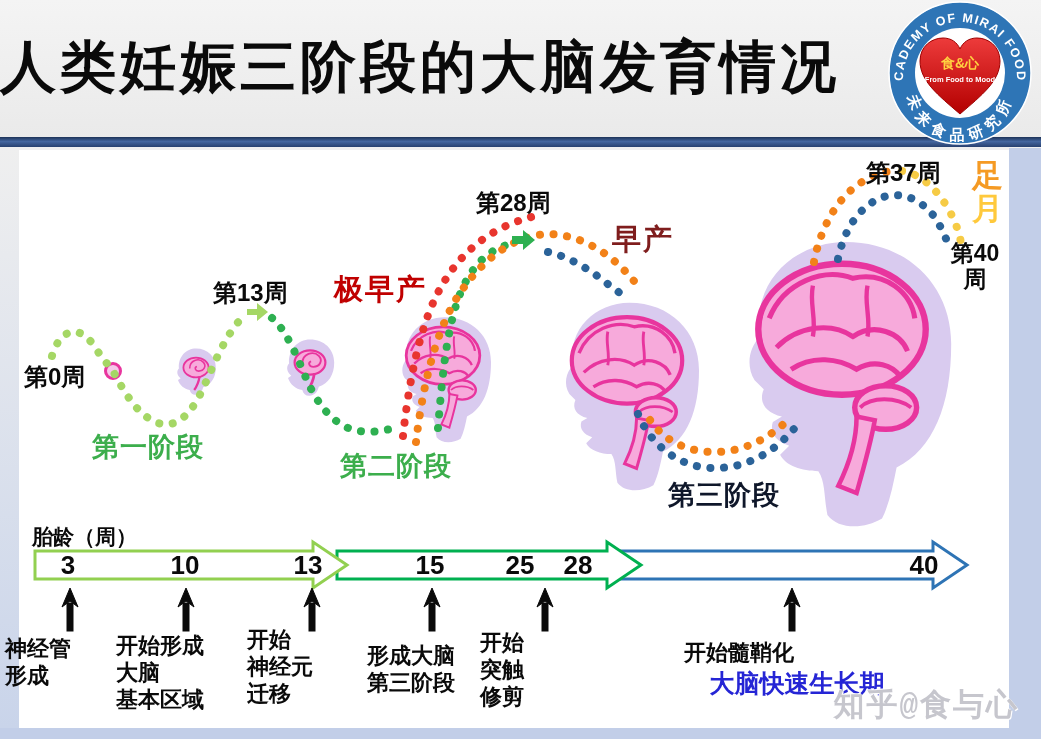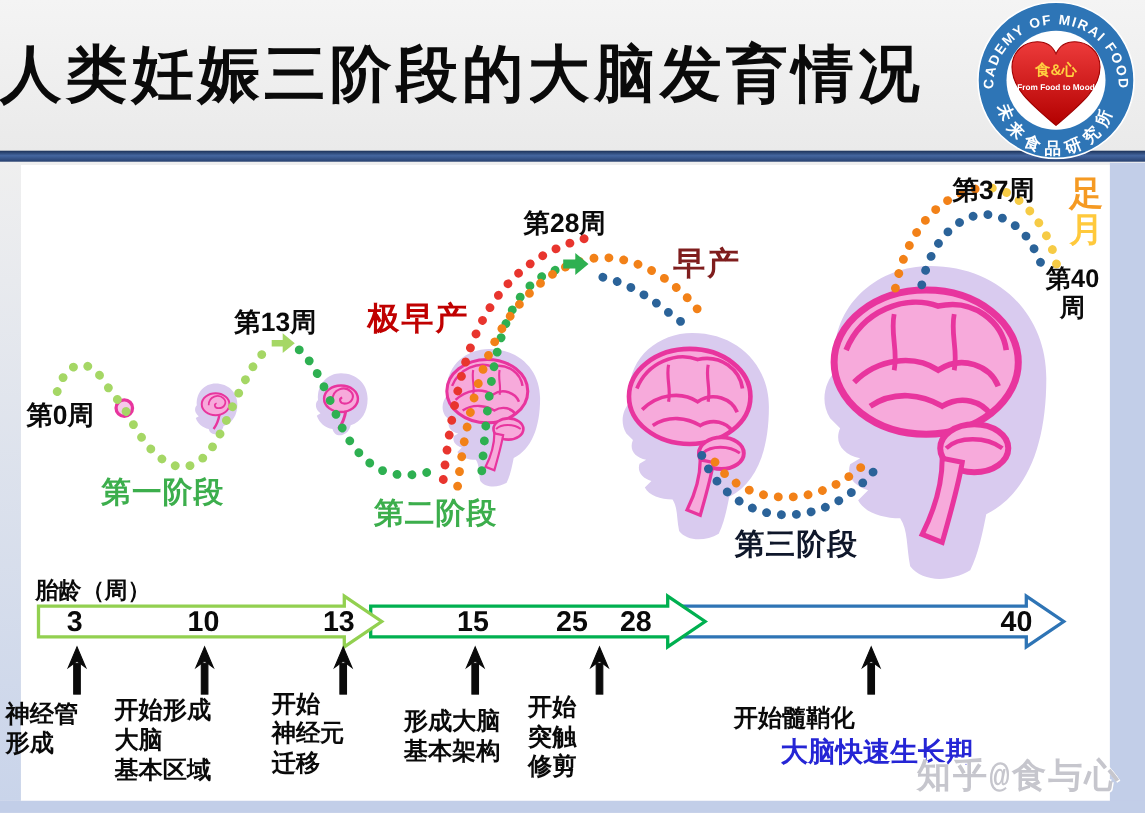--- a/index.html
+++ b/index.html
@@ -190,27 +190,27 @@
 <div class="abs lbl preterm" style="left:612px;top:220px;">早产</div>
 <div class="abs lbl fullterm" style="left:972px;top:160px;">
   <span class="c1">足</span>
   <span class="c2">月</span>
 </div>
 
 <div class="abs lbl axis-label" style="left:32px;top:523px;">胎龄（周）</div>
 
 <div class="abs milestone" style="left:5px;top:636px;width:130px;">神经管
 形成</div>
-<div class="abs milestone" style="left:104px;top:633px;width:130px;">开始形成
+<div class="abs milestone" style="left:116px;top:633px;width:130px;">开始形成
 大脑
 基本区域</div>
 <div class="abs milestone" style="left:247px;top:627px;width:130px;">开始
 神经元
 迁移</div>
 <div class="abs milestone" style="left:367px;top:643px;width:130px;">形成大脑
-基本架构</div>
+第三阶段</div>
 <div class="abs milestone" style="left:480px;top:630px;width:130px;">开始
 突触
 修剪</div>
-<div class="abs milestone" style="left:667px;top:640px;width:200px;">开始髓鞘化</div>
+<div class="abs milestone" style="left:684px;top:640px;width:200px;">开始髓鞘化</div>
 <div class="abs m-highlight" style="left:687px;top:667px;width:220px;">大脑快速生长期</div>
 
 <div class="abs watermark" style="right:22px;top:684px;font-family:Liberation Mono, monospace;">知乎@食与心</div>
 
 </body></html>

